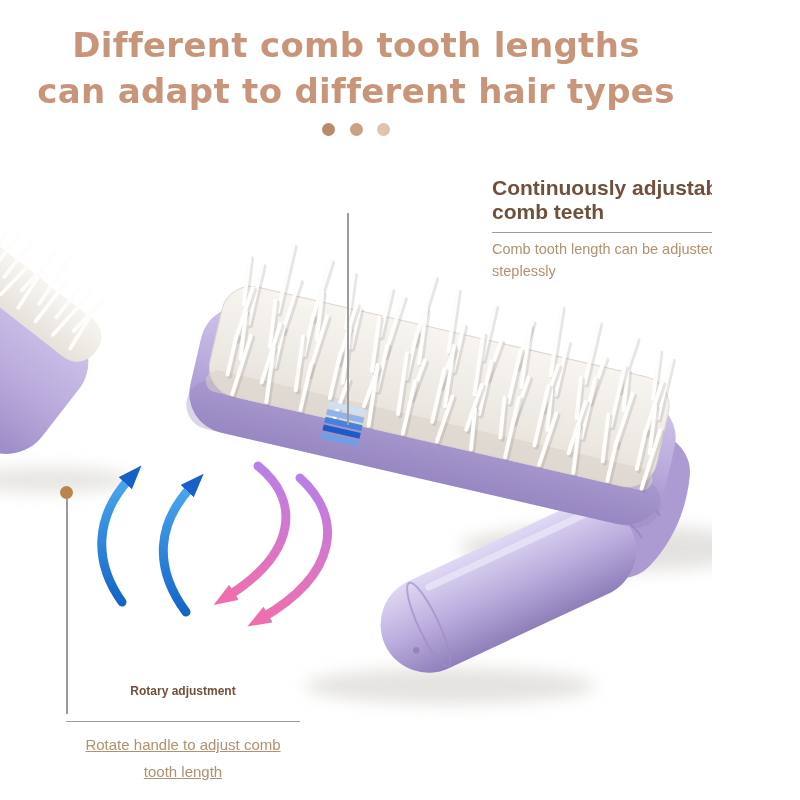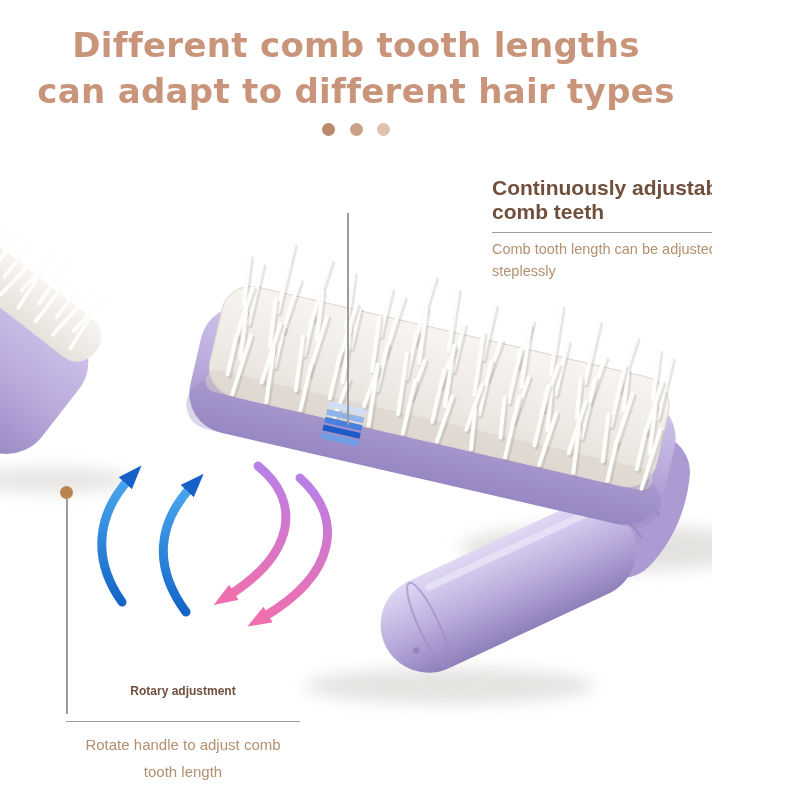--- a/index.html
+++ b/index.html
@@ -46,20 +46,21 @@
   .callout-bottom {
     position:absolute; left:66px; top:684px; width:234px; text-align:center;
   }
   .callout-bottom .heading {
     font-size:12px; font-weight:700; color:var(--heading-text,#70503c);
     padding-bottom:23px; border-bottom:1.5px solid var(--callout-line,#9c9c9c);
   }
   .callout-bottom .desc {
     margin:9px auto 0; width:225px; font-size:15px; line-height:27px;
     color:var(--description-text,#b3906f);
+    text-decoration:underline;
   }
 </style>
 </head>
 <body>
 
 <div class="stage">
 
   <svg id="scene" width="800" height="800" viewBox="0 0 800 800">
     <defs>
       <linearGradient id="gradBody" x1="0" y1="0" x2="0" y2="1">

